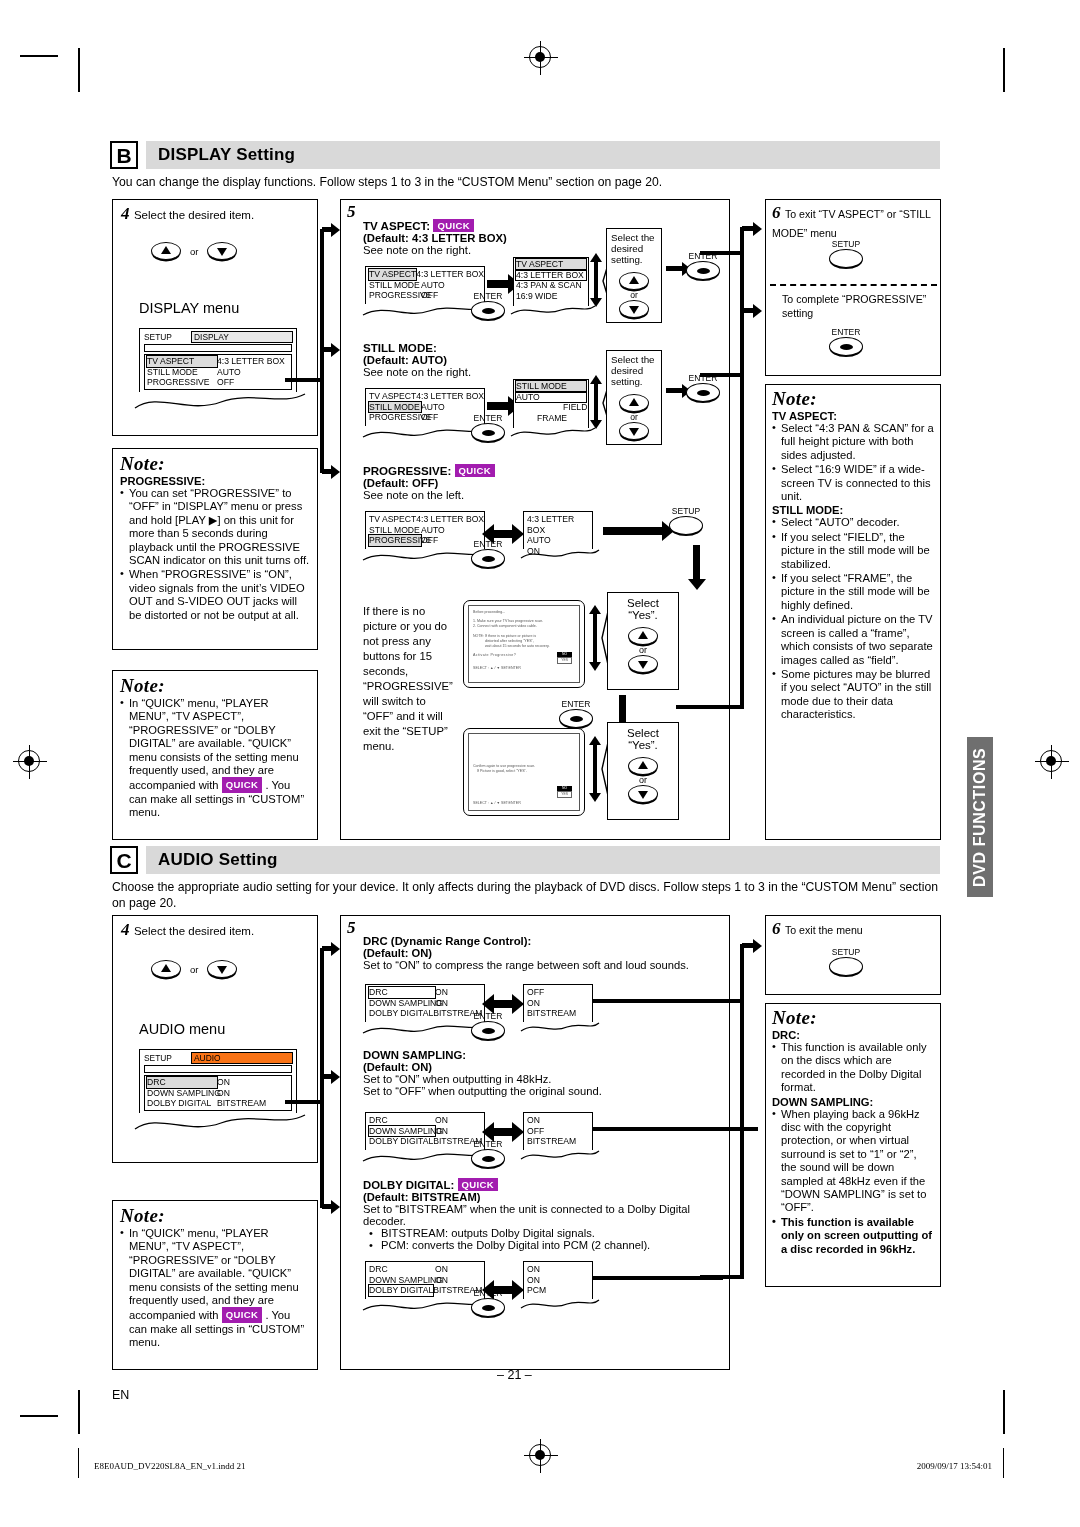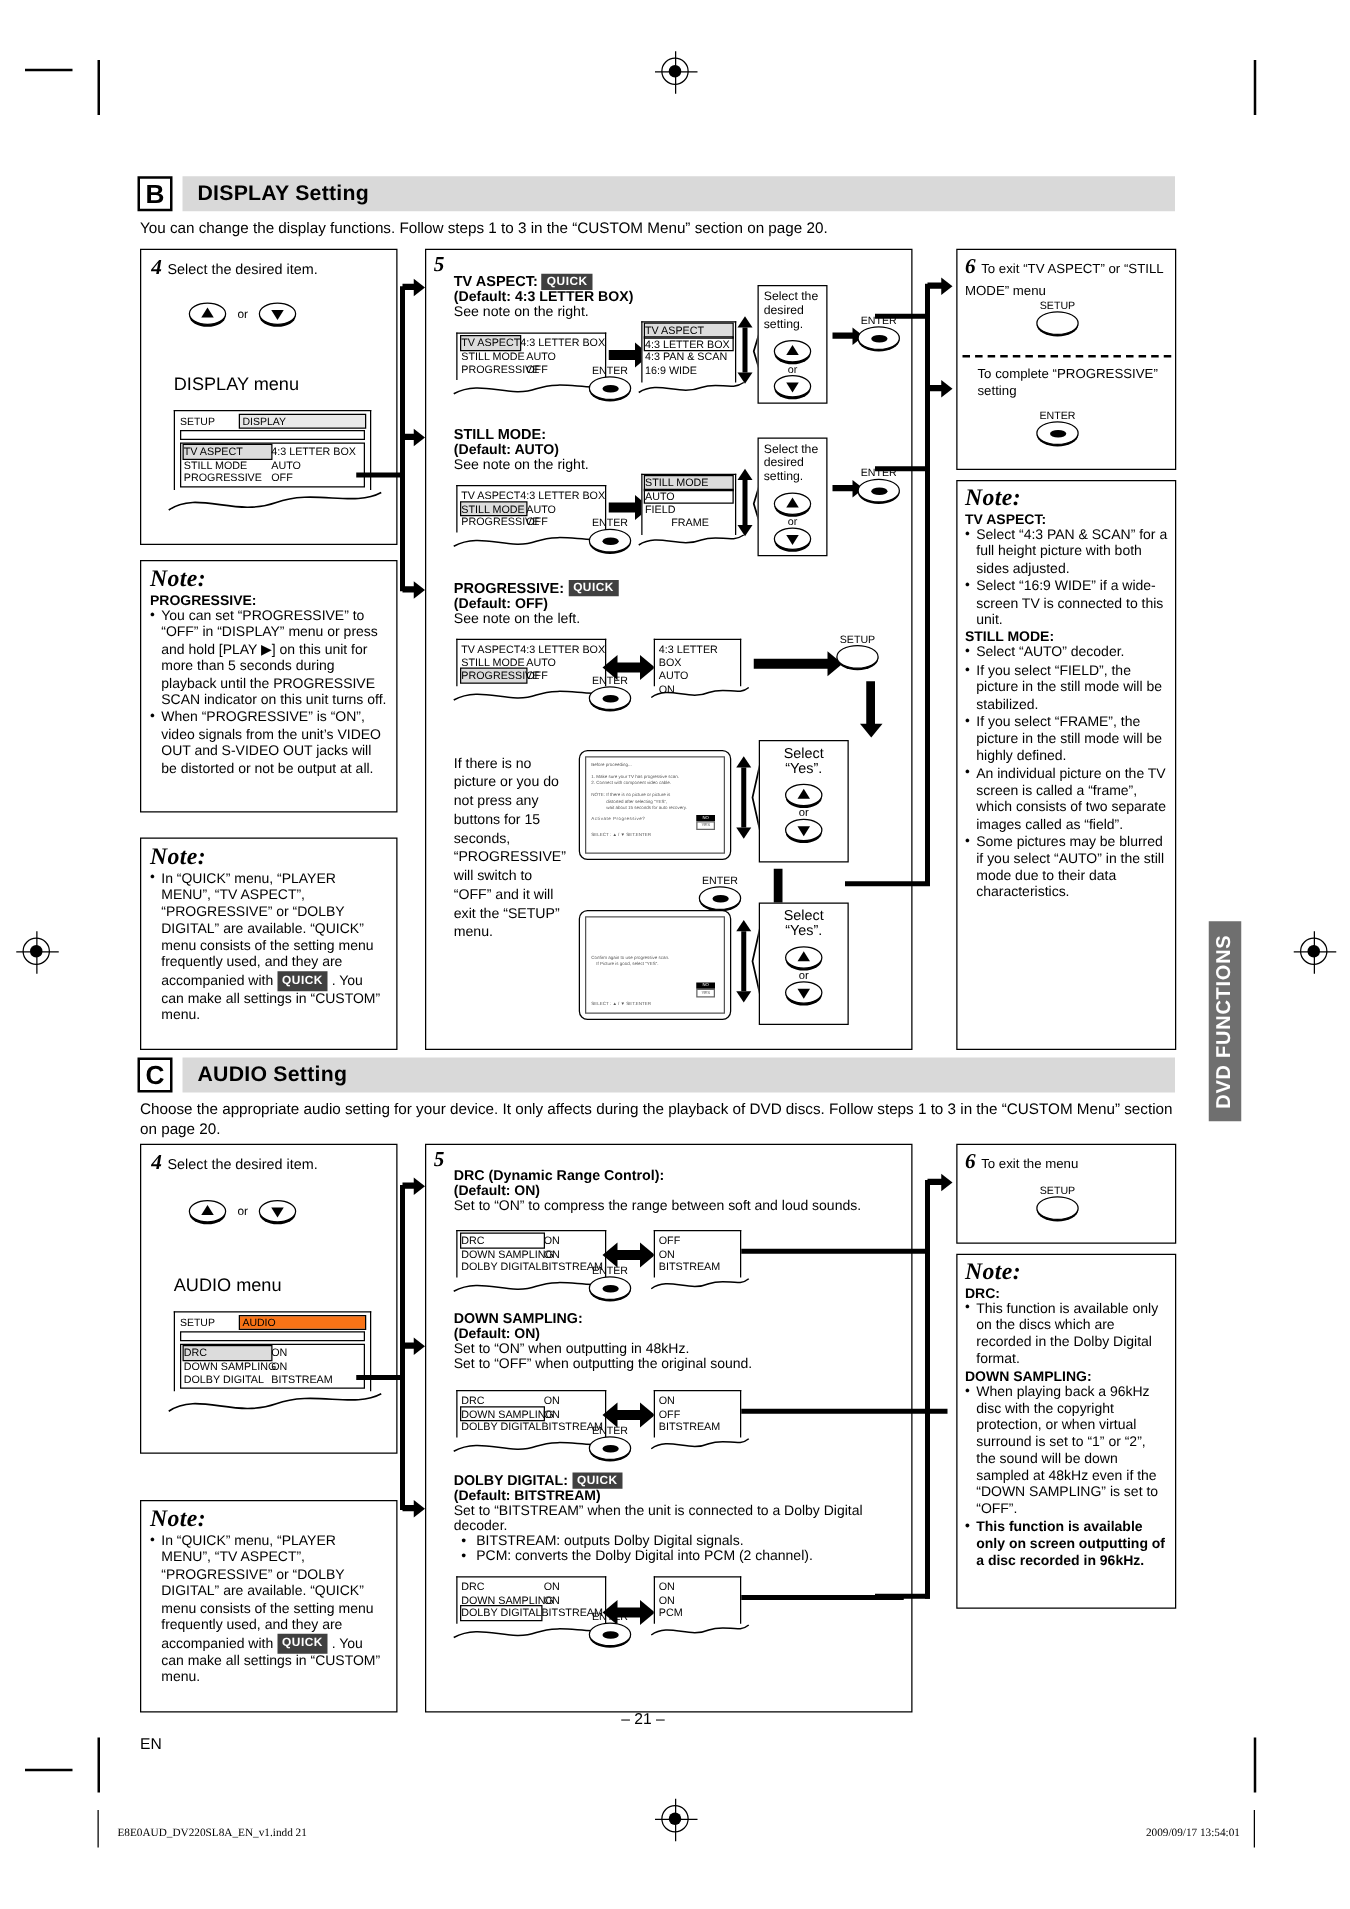--- a/index.html
+++ b/index.html
@@ -42,21 +42,21 @@
   .box { position:absolute; border:1.4px solid #000; background:#fff; }
   .stepnum { font-size:17px; font-weight:bold; font-style:italic; font-family:"Liberation Serif", serif; }
 
   .note-title { font-size:19px; font-weight:bold; font-style:italic;
                 font-family:"Liberation Serif", serif; letter-spacing:.3px; }
   .note-sub { font-size:11.2px; font-weight:bold; }
   .note-li { font-size:11.2px; line-height:13.4px; padding-left:9px; position:relative; margin-bottom:1px; }
   .note-li::before { content:"\2022"; position:absolute; left:0; top:-1px; font-size:11px; }
   .note-li.b { font-weight:bold; }
 
-  .quick { display:inline-block; background:#404040; color:#fff; font-size:9.5px;
+  .quick { display:inline-block; background:#a21caf; color:#fff; font-size:9.5px;
            font-weight:bold; padding:1px 4px 1px 4px; letter-spacing:.4px;
            vertical-align:1px; }
   .osd-row { display:flex; font-size:8.6px; line-height:10.5px; white-space:nowrap; }
   .osd-row .k { width:70px; }
 
   
   .osdpanel { position:absolute; border:1.3px solid #000; border-bottom:none; background:#fff; }
   .wave { position:absolute; left:-1px; bottom:-12px; }
 
   
@@ -306,21 +306,21 @@
         </div>
     </div>
     <svg class="wave" style="left:20px;top:223px;" width="132" height="20" viewBox="0 0 132 20">
         <path d="M2,14 C24,2 46,18 68,10 C92,2 112,14 130,5" fill="none" stroke="#000" stroke-width="1.2"></path>
       </svg>
     <div class="harrow" style="left:146px;top:202px;width:22px;"></div>
 
     <div class="osdpanel" style="left:172px;top:179px;width:76px;height:49px;padding:1px 2px;">
       <div style="font-size:8.6px;line-height:10.5px;outline:1.1px solid #000;background:#dcdcdc;">STILL MODE</div>
       <div style="font-size:8.6px;line-height:10.5px;outline:1.2px solid #000;">AUTO</div>
-      <div style="font-size:8.6px;line-height:10.5px;">FIELD</div>
+      <div style="font-size:8.6px;line-height:10.5px;margin-left:47px;">FIELD</div>
       <div style="font-size:8.6px;line-height:10.5px;padding-left:21px;">FRAME</div>
     </div>
     <svg class="wave" style="left:168px;top:224px;" width="88" height="18" viewBox="0 0 88 18">
         <path d="M2,12 C18,2 34,15 52,8 C66,3 76,11 86,4" fill="none" stroke="#000" stroke-width="1.2"></path>
       </svg>
     <div class="vdbl" style="left:253px;top:184px;height:36px;"></div>
     <svg style="position:absolute;left:258px;top:179px;" width="12" height="48" viewBox="0 0 12 48">
         <path d="M11,1 L4,24 L11,47" fill="none" stroke="#000" stroke-width="1.4"></path>
       </svg>
 

